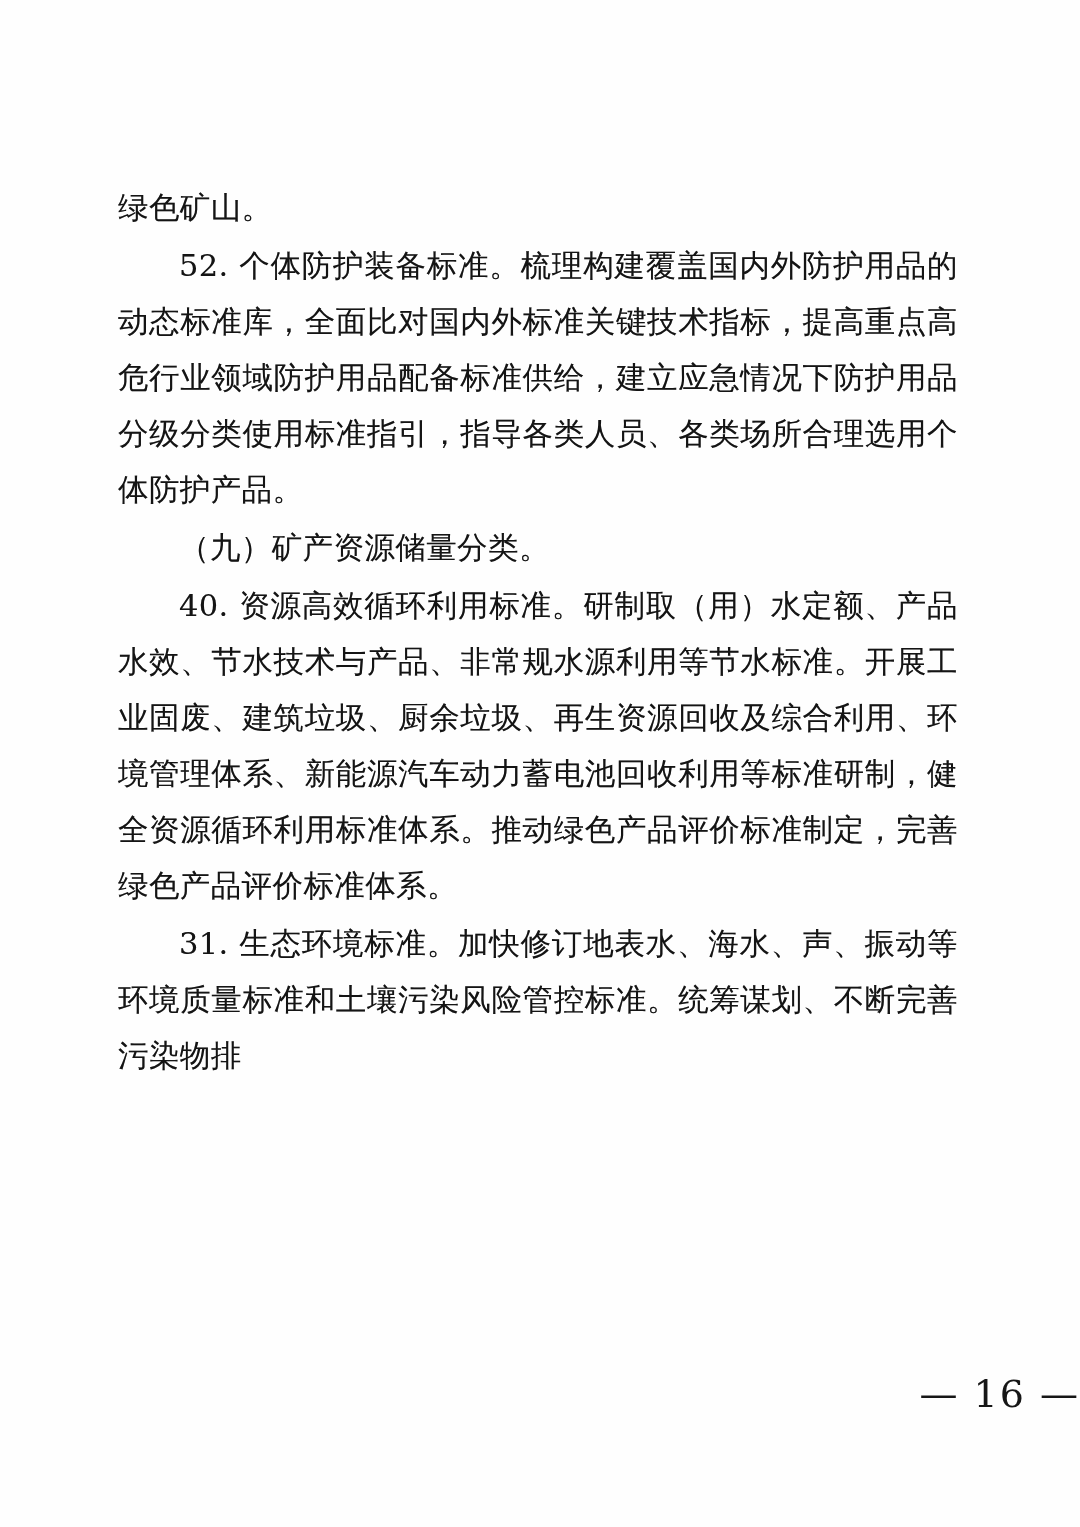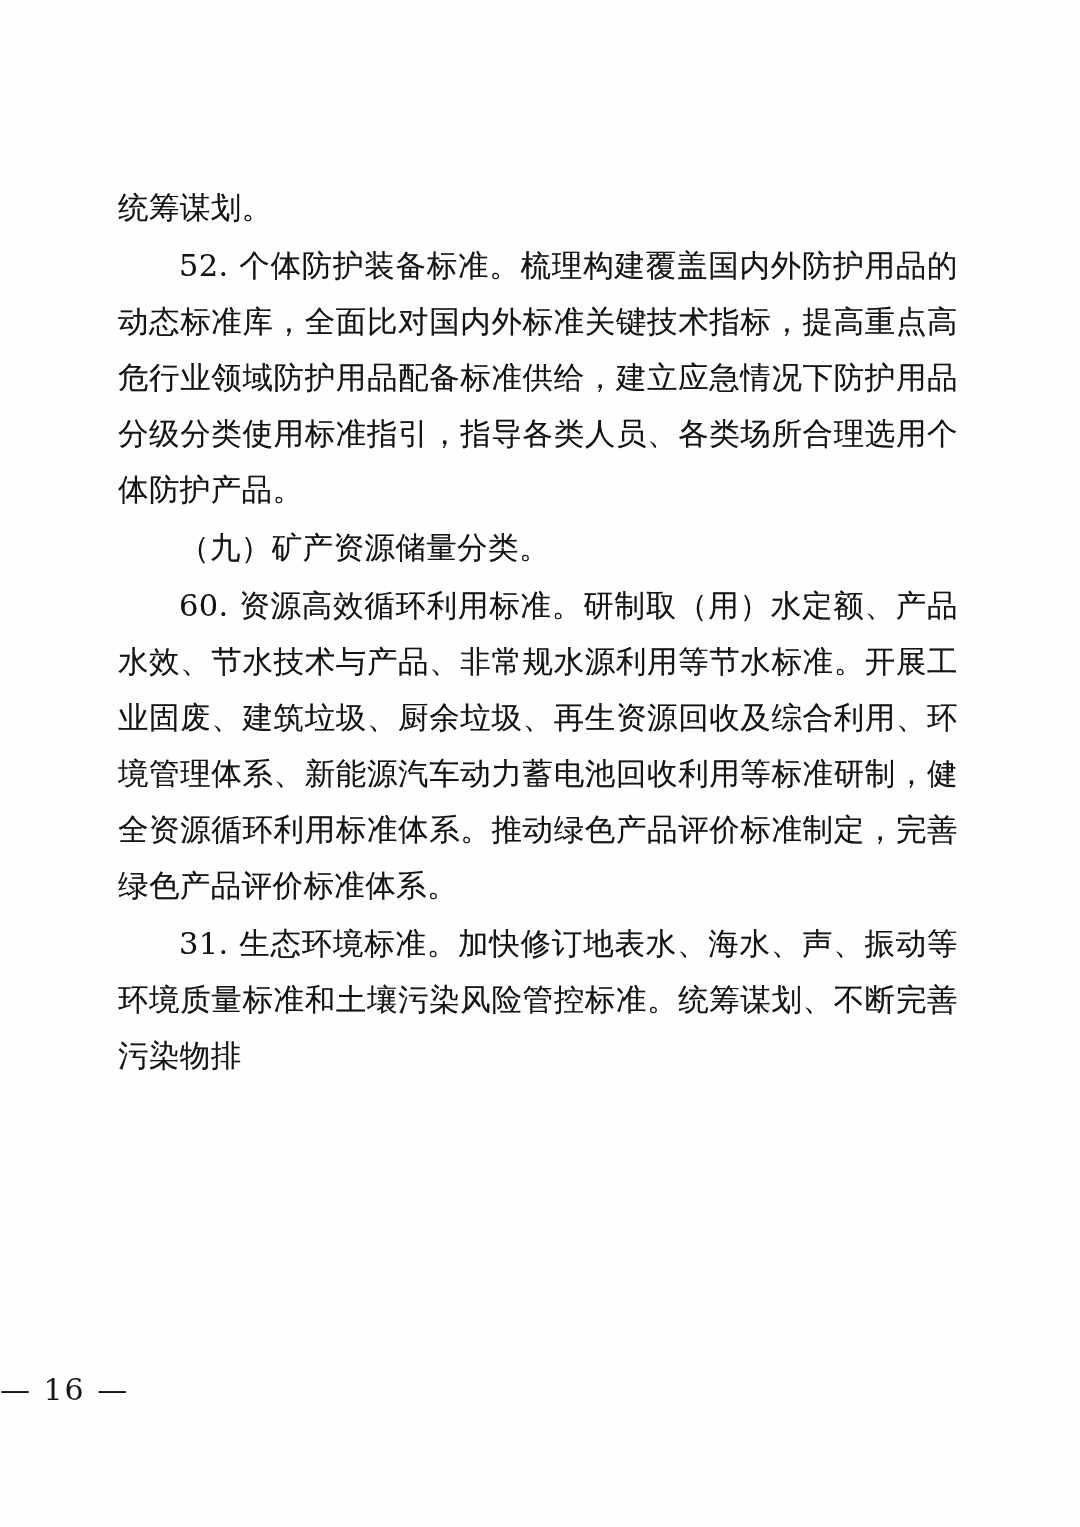--- a/index.html
+++ b/index.html
@@ -41,37 +41,37 @@
     text-shadow: 0 0 0.4px rgba(0,0,0,0.35);
   }
   .indent {
     text-indent: 61px;
   }
   .footer {
     position: absolute;
     left: 0;
     top: 1372px;
     width: 1080px;
-    text-align: left;
-    font-size: 30px;
+    text-align: right;
+    font-size: 38px;
     letter-spacing: 2px;
     color: #161616;
     font-family: "DejaVu Serif", "Liberation Serif", serif;
   }
   .pagenum-wrap {
     display: inline-block;
   }
 </style>
 </head>
 <body>
 
 <div class="page">
   <div class="content">
-    <p class="para">统筹谋划。</p>
+    <p class="para">绿色矿山。</p>
     <p class="para indent">52. 个体防护装备标准。梳理构建覆盖国内外防护用品的动态标准库，全面比对国内外标准关键技术指标，提高重点高危行业领域防护用品配备标准供给，建立应急情况下防护用品分级分类使用标准指引，指导各类人员、各类场所合理选用个体防护产品。</p>
     <p class="para indent">（九）矿产资源储量分类。</p>
-    <p class="para indent">60. 资源高效循环利用标准。研制取（用）水定额、产品水效、节水技术与产品、非常规水源利用等节水标准。开展工业固废、建筑垃圾、厨余垃圾、再生资源回收及综合利用、环境管理体系、新能源汽车动力蓄电池回收利用等标准研制，健全资源循环利用标准体系。推动绿色产品评价标准制定，完善绿色产品评价标准体系。</p>
+    <p class="para indent">40. 资源高效循环利用标准。研制取（用）水定额、产品水效、节水技术与产品、非常规水源利用等节水标准。开展工业固废、建筑垃圾、厨余垃圾、再生资源回收及综合利用、环境管理体系、新能源汽车动力蓄电池回收利用等标准研制，健全资源循环利用标准体系。推动绿色产品评价标准制定，完善绿色产品评价标准体系。</p>
     <p class="para indent">31. 生态环境标准。加快修订地表水、海水、声、振动等环境质量标准和土壤污染风险管控标准。统筹谋划、不断完善污染物排</p>
   </div>
   <div class="footer">
     <span class="pagenum-wrap">— 16 —</span>
   </div>
 </div>
 
 </body></html>

